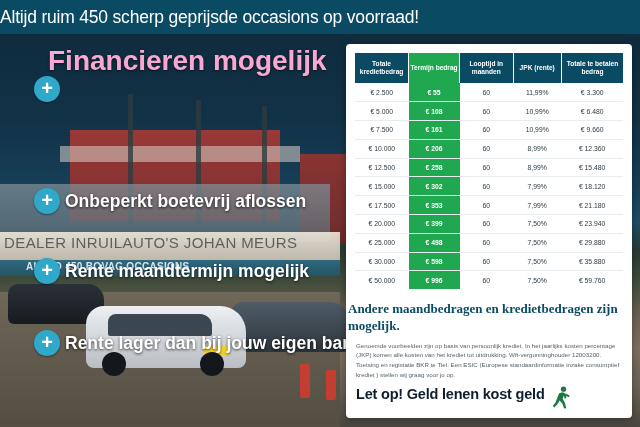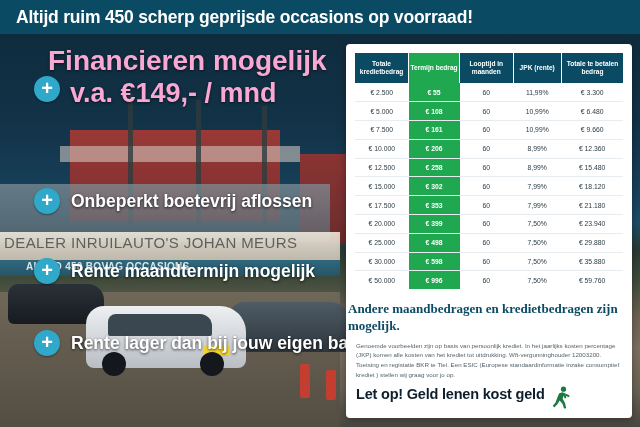--- a/index.html
+++ b/index.html
@@ -10,22 +10,22 @@
     overflow:hidden;
     position:relative;
   }
   
   .banner{
     position:absolute;left:0;top:0;width:640px;height:34px;
     background:#0b4a63;
     display:flex;align-items:center;
   }
   .banner-text{
-    color:#ffffff;font-size:17.5px;font-weight:bold;
-    padding-left:16px;letter-spacing:-0.2px;
+    color:#ffffff;font-size:17.5px;font-weight:normal;
+    padding-left:0;letter-spacing:-0.2px;
     white-space:nowrap;
   }
   
   .photo{
     position:absolute;left:0;top:34px;width:640px;height:393px;
     background:
       linear-gradient(180deg,#0f2c3e 0%, #123247 22%, #17405a 40%, #1d4d66 48%,
                       #2a3a33 55%, #3d4a3a 62%, #6e6253 72%, #7d7060 80%, #6b6355 90%, #4a4740 100%);
     overflow:hidden;
   }
@@ -86,21 +86,21 @@
   
   .bullet{position:absolute;display:flex;align-items:center;}
   .plus{
     width:26px;height:26px;border-radius:50%;
     background:#2fa8c9;display:flex;align-items:center;justify-content:center;
     color:#ffffff;font-size:20px;font-weight:bold;line-height:1;
     flex:0 0 auto;box-shadow:0 1px 2px rgba(0,0,0,.4);
   }
   .plus span{position:relative;top:-1px;}
   .bullet .btxt{
-    margin-left:11px;color:#ffffff;font-size:17.5px;font-weight:bold;
+    margin-left:5px;color:#ffffff;font-size:17.5px;font-weight:bold;
     white-space:nowrap;text-shadow:0 1px 3px rgba(0,0,0,.75);
   }
   .bl-hero{left:34px;top:76px;}
   .b-1{left:34px;top:188px;}
   .b-2{left:34px;top:258px;}
   .b-3{left:34px;top:330px;}
   
   .panel{
     position:absolute;left:346px;top:44px;width:286px;height:374px;
     background:#ffffff;border-radius:4px;
@@ -177,21 +177,20 @@
 </div>
 
 <div class="bullet bl-hero">
   <div class="plus">
       <span>+</span>
     </div>
 </div>
 
 <div class="headline">
   <div class="l1">Financieren mogelijk</div>
-  <div class="l2">v.a. €149,- / mnd</div>
 </div>
 
 <div class="bullet b-1">
   <div class="plus">
       <span>+</span>
     </div>
   <div class="btxt">Onbeperkt boetevrij aflossen</div>
 </div>
 <div class="bullet b-2">
   <div class="plus">

